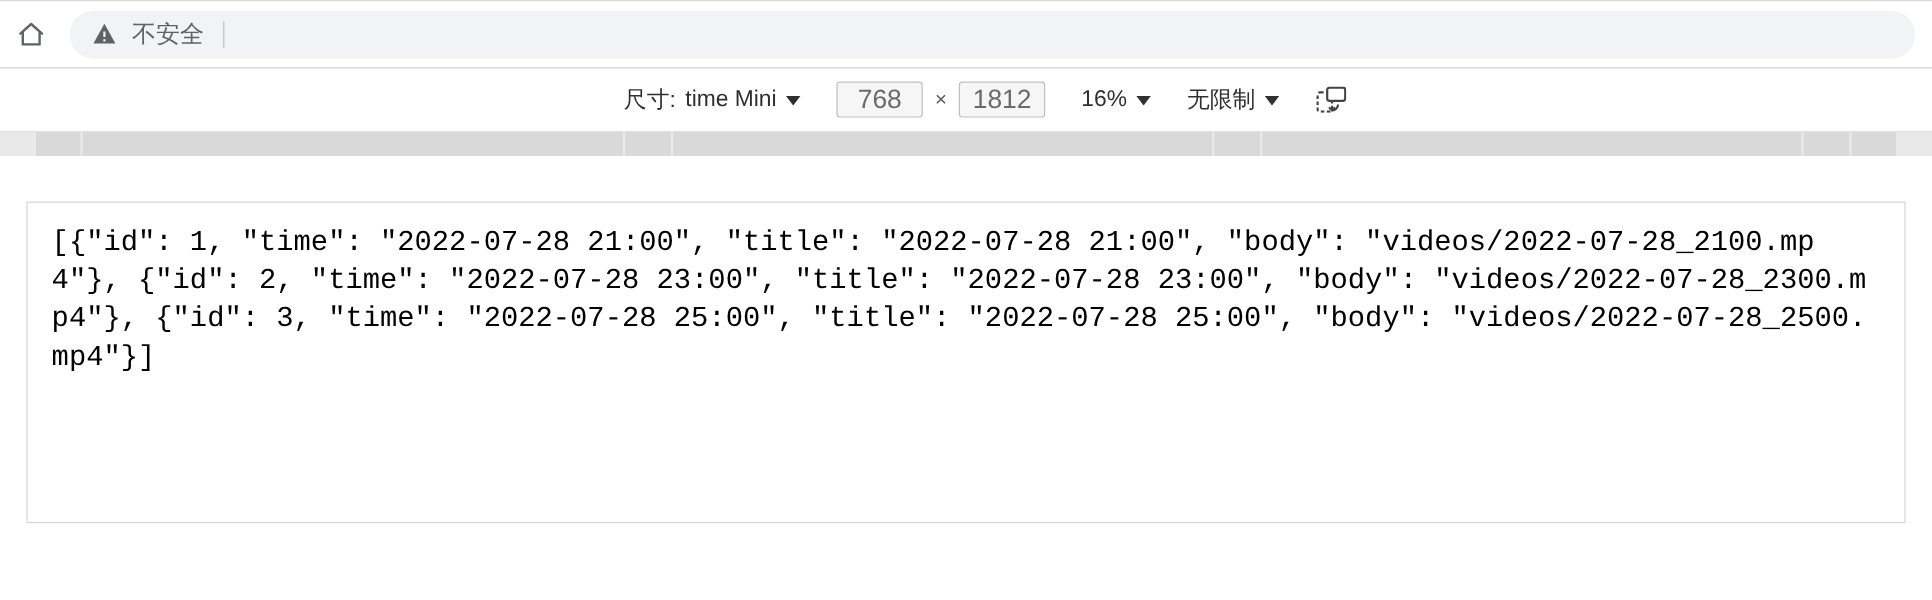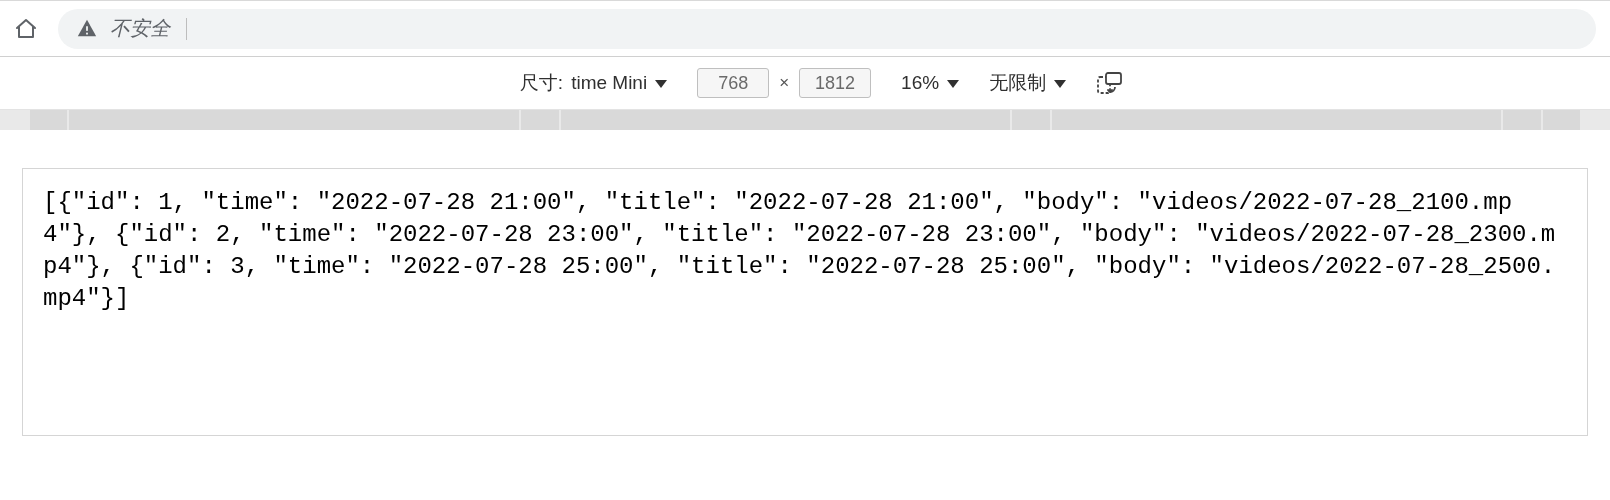--- a/index.html
+++ b/index.html
@@ -12,21 +12,20 @@
   }
   
   .browser-bar {
     height: 56px;
     display: flex;
     align-items: center;
     padding: 0 14px;
     gap: 20px;
     border-top: 1px solid #d9d9d9;
     background: #ffffff;
-    font-style: italic;
   }
   .nav-btn {
     width: 24px;
     height: 24px;
     display: flex;
     align-items: center;
     justify-content: center;
     color: #5f6368;
     cursor: pointer;
   }
@@ -88,21 +87,21 @@
     border-top: 8px solid #303030;
     margin-top: 2px;
   }
   .dim-input {
     width: 72px;
     height: 30px;
     border: 1px solid #bfbfbf;
     background: #f6f6f6;
     border-radius: 3px;
     text-align: center;
-    font-size: 18px;
+    font-size: 22px;
     color: #6a6a6a;
     display: flex;
     align-items: center;
     justify-content: center;
   }
   .dim-x {
     color: #555;
     font-size: 17px;
     margin: 0 2px;
   }

